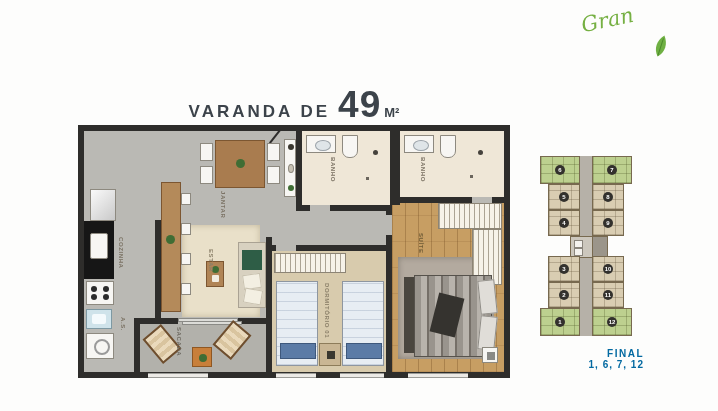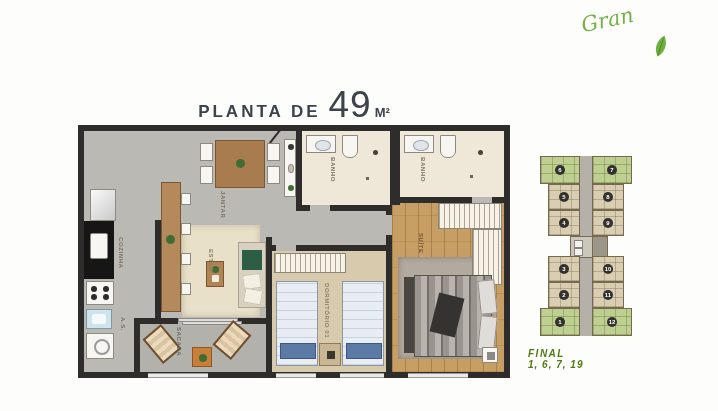--- a/index.html
+++ b/index.html
@@ -5,21 +5,21 @@
   html,body{margin:0;padding:0;background:#fdfdfc;}
   #stage{position:relative;width:718px;height:411px;background:#fdfdfc;overflow:hidden;
          font-family:"Liberation Sans",sans-serif;}
   .wall{position:absolute;background:#2e2d2b;}
   .vlabel{position:absolute;writing-mode:vertical-rl;font-size:6px;font-weight:bold;
           color:#7b7264;letter-spacing:.6px;white-space:nowrap;}
   
   #title{position:absolute;left:78px;top:84px;width:432px;display:flex;justify-content:center;
          align-items:baseline;color:#3c434a;}
   #title .prefix{font-size:17px;font-weight:bold;letter-spacing:3px;}
-  #title .big{font-size:37px;font-weight:400;margin:0 3px 0 8px;letter-spacing:1px;}
+  #title .big{font-size:37px;font-weight:700;margin:0 3px 0 8px;letter-spacing:1px;}
   #title .unit{font-size:13px;font-weight:bold;}
   #caption{position:absolute;left:60px;top:381px;width:468px;text-align:center;font-size:10px;
            font-weight:bold;letter-spacing:1.4px;color:#3c434a;}
   
   #logo{position:absolute;left:575px;top:6px;width:100px;height:60px;}
   #logo .script{position:absolute;left:6px;top:2px;font-family:"DejaVu Serif",serif;
         font-style:italic;font-size:21px;color:#76b043;transform:rotate(-12deg);}
   #logo .brand{position:absolute;left:2px;top:25px;font-family:"Liberation Serif",serif;
         font-size:19px;letter-spacing:3px;color:#4e4a45;}
   #logo svg{position:absolute;left:76px;top:28px;transform:rotate(18deg);}
@@ -52,39 +52,39 @@
   .kp-unit{position:absolute;box-sizing:border-box;border:1px solid #77694f;background:#d9cdb2;
      background-image:repeating-linear-gradient(0deg,rgba(90,75,50,.28) 0 1px,transparent 1px 9px),
                       repeating-linear-gradient(90deg,rgba(90,75,50,.28) 0 1px,transparent 1px 11px);
      display:flex;align-items:center;justify-content:center;}
   .kp-unit.hl{background:#bdd08f;
      background-image:repeating-linear-gradient(0deg,rgba(80,90,40,.3) 0 1px,transparent 1px 9px),
                       repeating-linear-gradient(90deg,rgba(80,90,40,.3) 0 1px,transparent 1px 11px);}
   .kp-num{width:10px;height:10px;border-radius:50%;background:#33312d;color:#fff;font-size:6px;
      font-weight:bold;display:flex;align-items:center;justify-content:center;line-height:1;}
   .kp-core{position:absolute;background:#ccc7bd;border:1px solid #77694f;}
-  #final-text{position:absolute;left:528px;top:348px;width:116px;text-align:left;color:#4d7c0f;font-style:italic;}
+  #final-text{position:absolute;left:528px;top:348px;width:116px;text-align:right;color:#0369a1;}
   #final-text .l1{font-size:10px;font-weight:bold;letter-spacing:1.5px;}
   #final-text .l2{font-size:10px;font-weight:bold;letter-spacing:1px;}
 </style>
 </head>
 <body>
 
 <div id="stage">
 
   <div id="logo">
     <span class="script">Gran</span>
     <svg width="20" height="24" viewBox="0 0 20 24">
       <path d="M10 1 C16 8 16 17 10 23 C4 17 4 8 10 1 Z" fill="#6fb043"></path>
       <path d="M10 4 L10 22" stroke="#4c8a2c" stroke-width="1"></path>
     </svg>
   </div>
 
   <div id="title">
-    <span class="prefix">PLANTA DE</span>
+    <span class="prefix">VARANDA DE</span>
     <span class="big">49</span>
     <span class="unit">M²</span>
   </div>
 
   <div id="plan">
     <div class="floor-base"></div>
 
     <div class="floor" style="left:224px;top:6px;width:88px;height:74px;background:#efe7d7;"></div>
     <div class="floor" style="left:322px;top:6px;width:104px;height:66px;background:#efe7d7;"></div>
     <div class="floor woodfloor" style="left:314px;top:78px;width:112px;height:169px;"></div>
@@ -266,17 +266,17 @@
     <div class="kp-unit" style="left:54px;top:134px;width:32px;height:26px;">
         <span class="kp-num">11</span>
       </div>
     <div class="kp-unit hl" style="left:54px;top:160px;width:40px;height:28px;">
         <span class="kp-num">12</span>
       </div>
   </div>
 
   <div id="final-text">
     <div class="l1">FINAL</div>
-    <div class="l2">1, 6, 7, 19</div>
+    <div class="l2">1, 6, 7, 12</div>
   </div>
 
 
 </div>
 
 </body></html>

